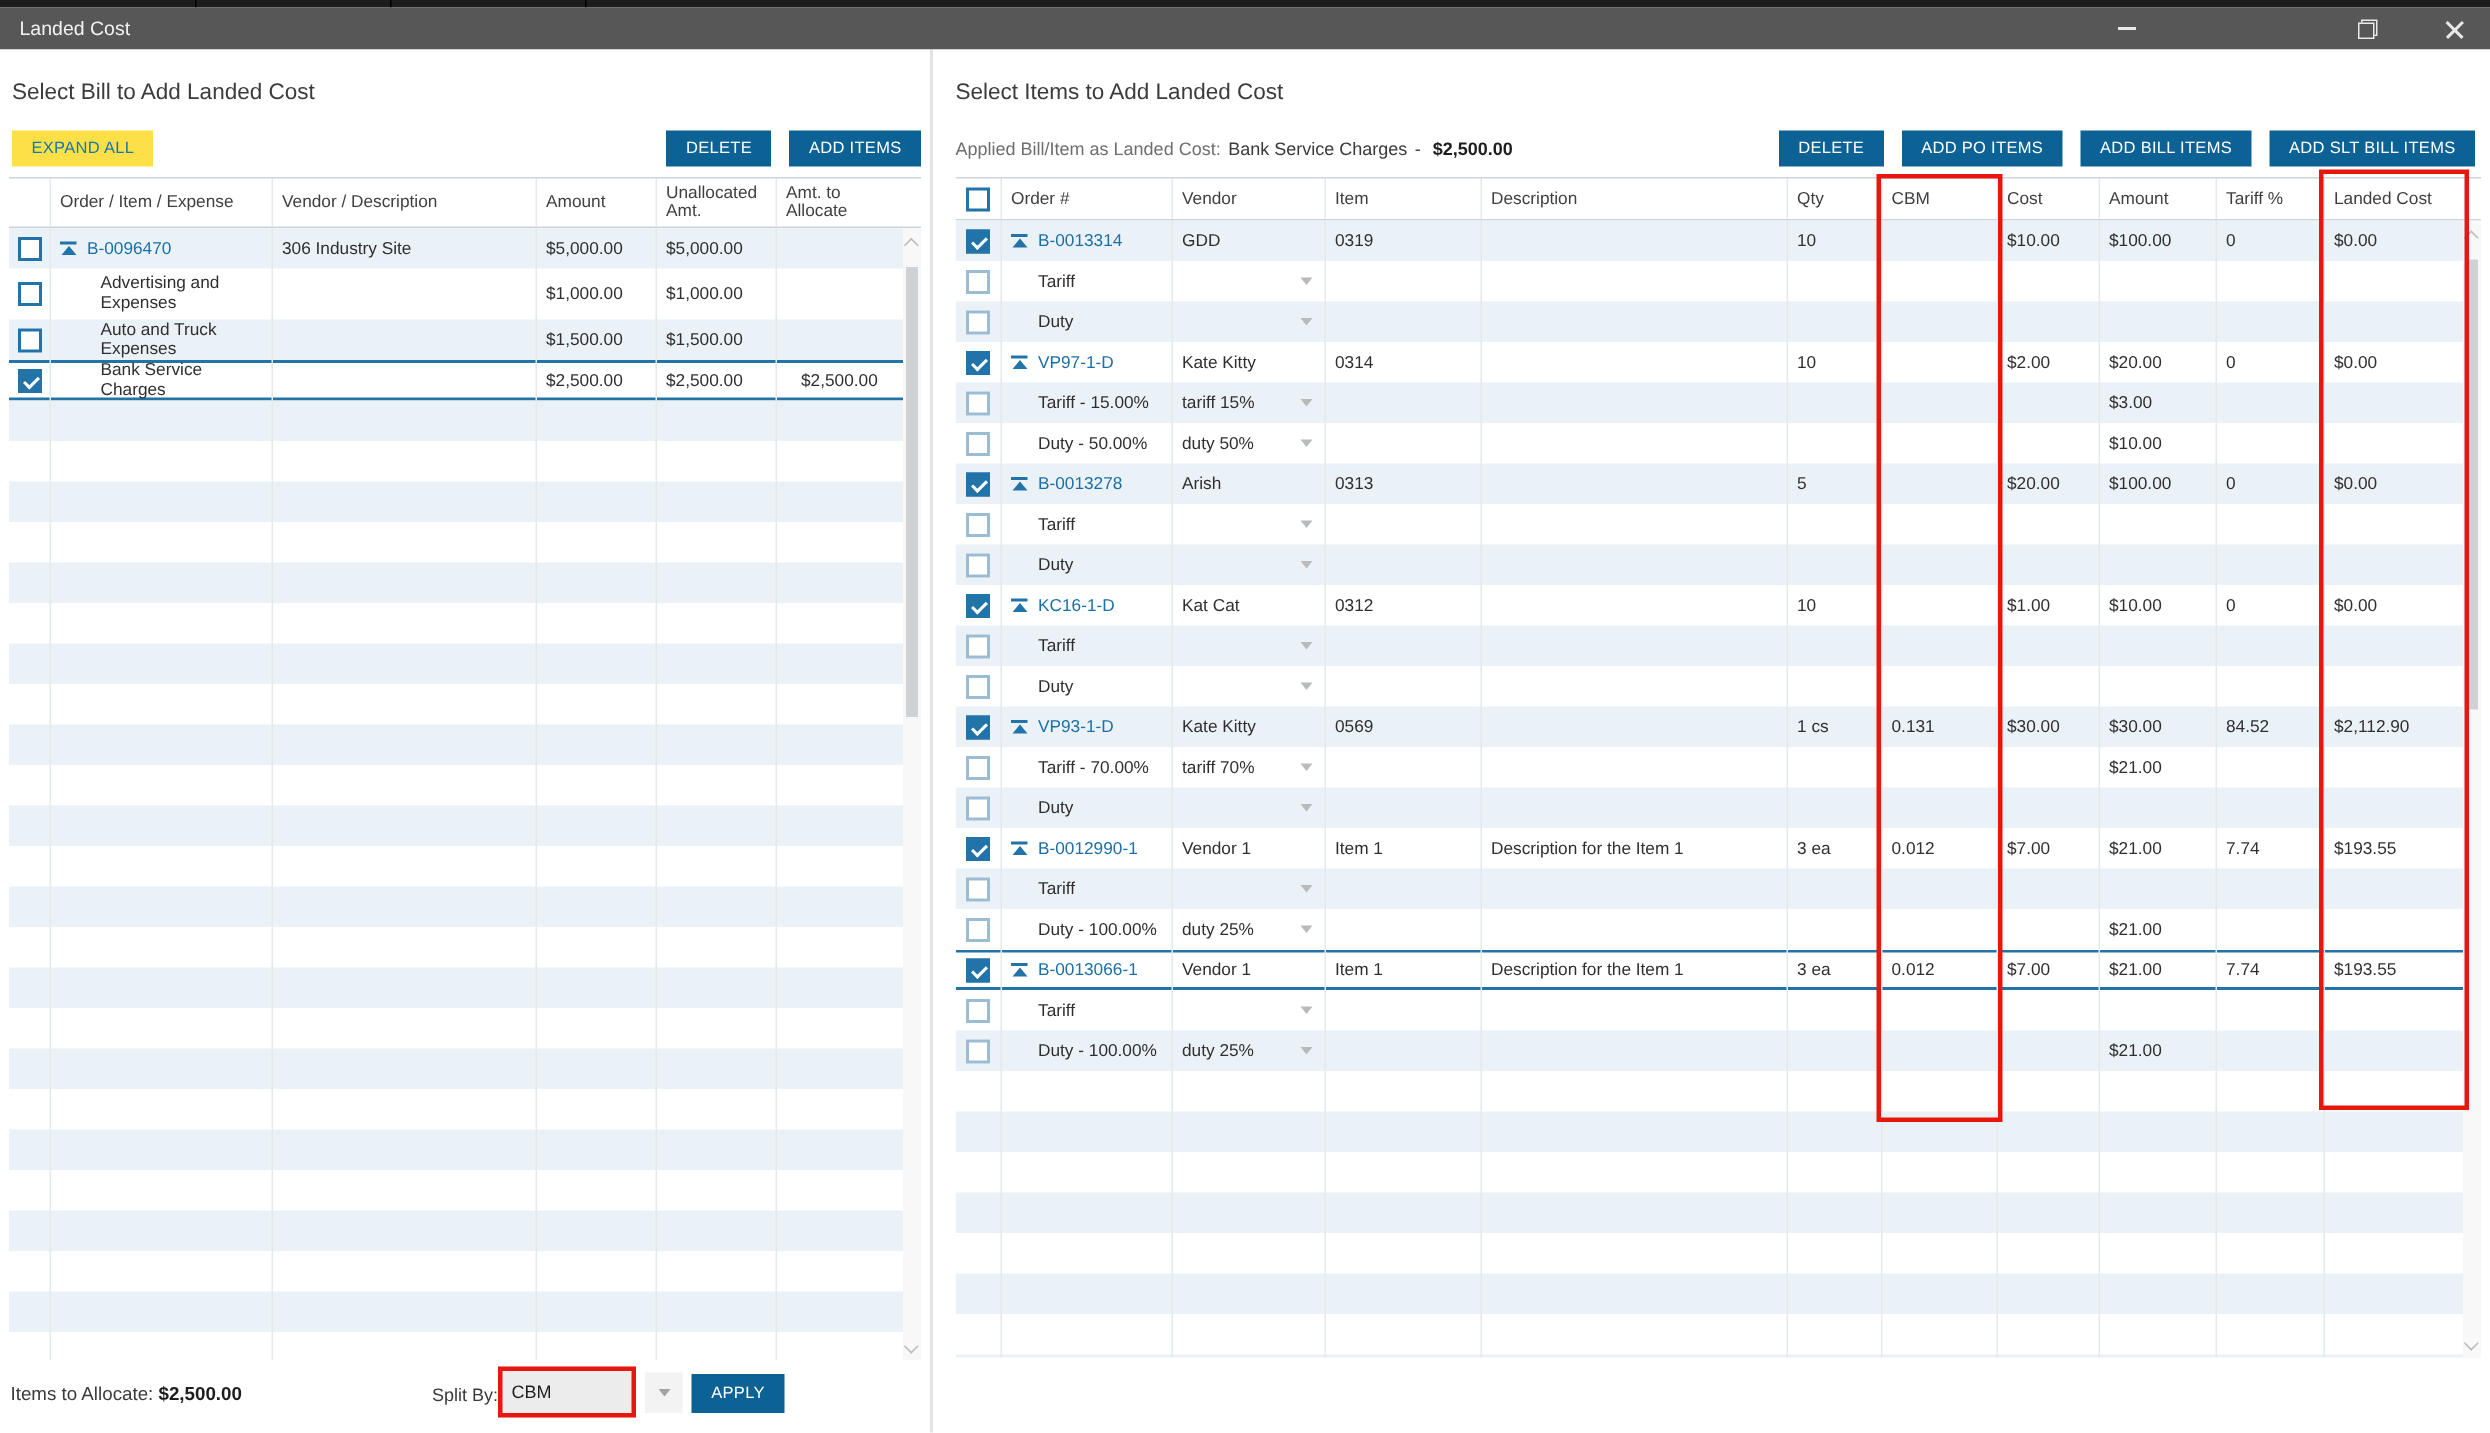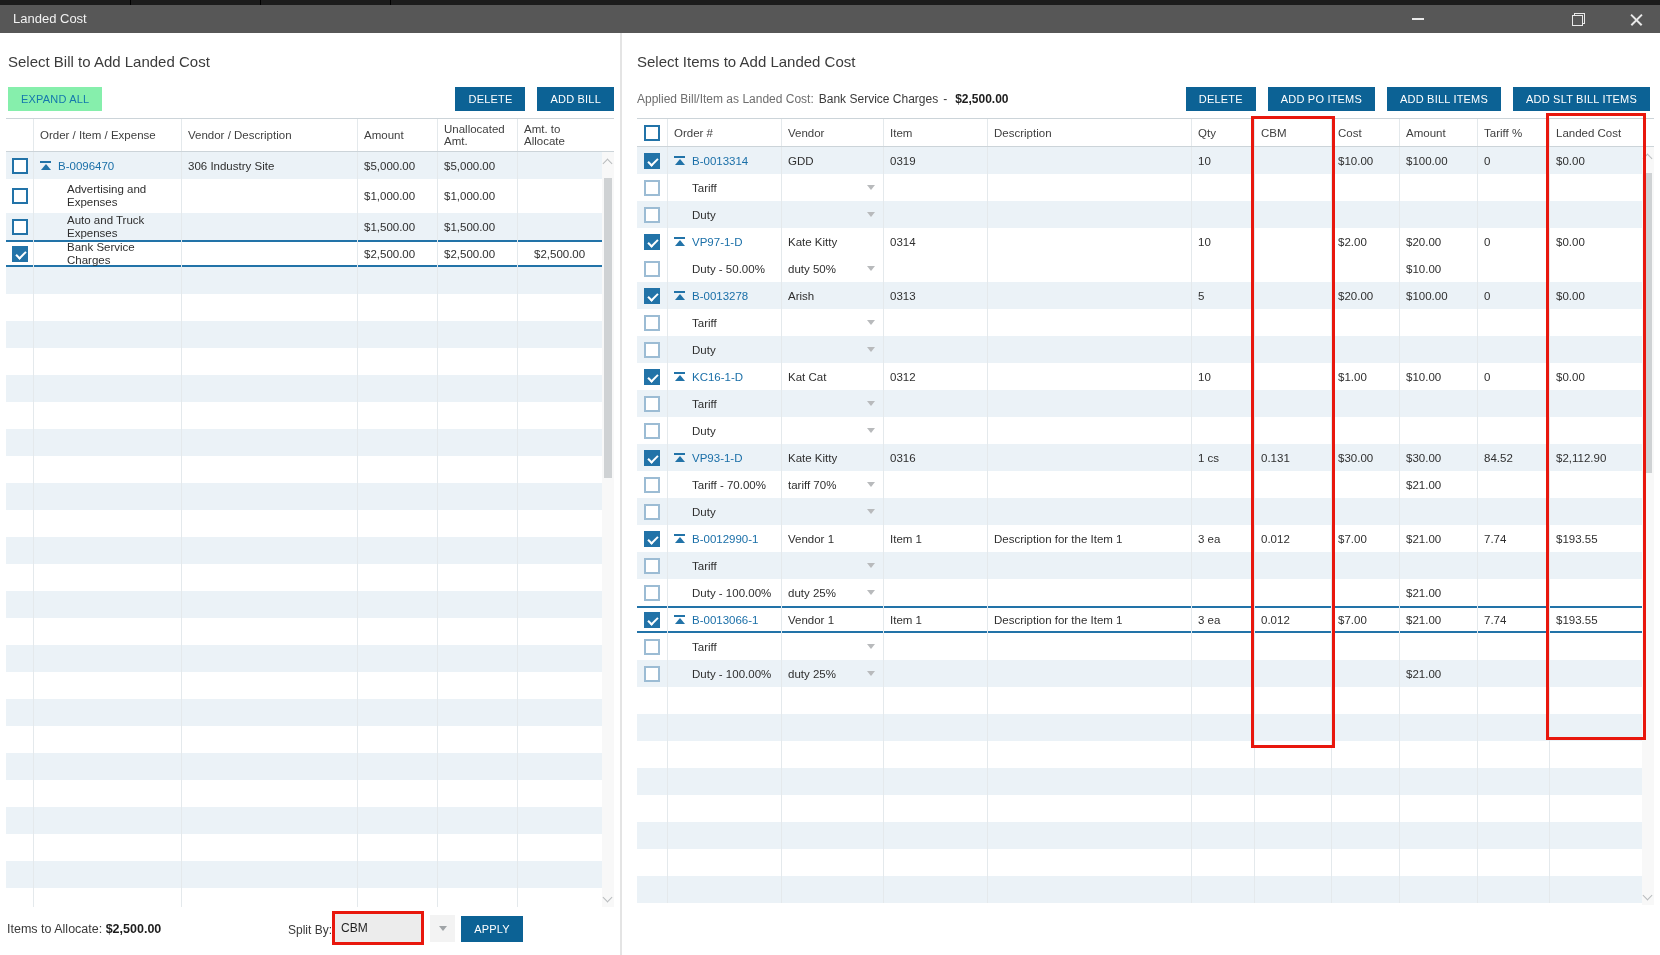--- a/index.html
+++ b/index.html
@@ -29,21 +29,21 @@
   .panel-heading { position:absolute; top:20px; font-size:15px; color:#3b3b3b; }
   .left-panel  .panel-heading { left:8px; }
   .right-panel .panel-heading { left:15px; }
 
   .toolbar { position:absolute; top:53px; height:25px; display:flex; align-items:center; }
   .left-panel  .toolbar { left:8px; right:6px; }
   .right-panel .toolbar { left:15px; right:10px; }
   .toolbar .spacer { flex:1; }
   .btn { height:24px; display:inline-flex; align-items:center; justify-content:center; font-size:11px; padding:0 13px; white-space:nowrap; letter-spacing:.2px; cursor:default; }
   .btn.blue  { background:#0c6295; color:#fff; }
-  .btn.light { background:#86efac; color:#1578ad; }
+  .btn.light { background:#fde047; color:#1578ad; }
   .btn + .btn { margin-left:12px; }
 
   .applied-line { display:flex; align-items:center; font-size:12px; white-space:nowrap; }
   .applied-line .lbl { color:#6e6e6e; margin-right:5px; }
   .applied-line .bill { color:#3a3a3a; margin-right:5px; }
   .applied-line .sep { color:#3a3a3a; margin-right:8px; }
   .applied-line .amt { color:#1d1d1d; font-weight:bold; }
 
   
   .tablewrap { position:absolute; top:85px; overflow:hidden; background:#fff; }
@@ -126,21 +126,21 @@
       <span class="ic-cls"></span>
     </span>
 </div>
 
 <div class="left-panel">
   <div class="panel-heading">Select Bill to Add Landed Cost</div>
   <div class="toolbar">
     <span class="btn light">EXPAND ALL</span>
     <span class="spacer"></span>
     <span class="btn blue">DELETE</span>
-    <span class="btn blue">ADD BILL</span>
+    <span class="btn blue">ADD ITEMS</span>
   </div>
   <div class="tablewrap" id="left-table">
       <div class="trow thead tallhead">
         <div class="tcell wrap" style="width: 28px;"></div>
         <div class="tcell wrap" style="width: 148px;">Order / Item / Expense</div>
         <div class="tcell wrap" style="width: 176px;">Vendor / Description</div>
         <div class="tcell wrap" style="width: 80px;">Amount</div>
         <div class="tcell wrap" style="width: 80px;">Unallocated Amt.</div>
         <div class="tcell wrap" style="width: 84px; border-right: none;">Amt. to Allocate</div>
       </div>
@@ -517,20 +517,42 @@
         <div class="tcell" style="width: 102px;">Kate Kitty</div>
         <div class="tcell" style="width: 104px;">0314</div>
         <div class="tcell" style="width: 204px;"></div>
         <div class="tcell" style="width: 63px;">10</div>
         <div class="tcell" style="width: 77px;"></div>
         <div class="tcell" style="width: 68px;">$2.00</div>
         <div class="tcell" style="width: 78px;">$20.00</div>
         <div class="tcell" style="width: 72px;">0</div>
         <div class="tcell" style="width: 90px; border-right: none;">$0.00</div>
       </div>
+      <div class="trow shade">
+        <div class="tcell" style="width: 31px;">
+          <span class="cb lt"></span>
+        </div>
+        <div class="tcell" style="width: 114px;">
+          <span class="sublabel">Tariff - 15.00%</span>
+        </div>
+        <div class="tcell" style="width: 102px;">
+          <span class="ddwrap">
+            <span>tariff 15%</span>
+            <span class="ddtri"></span>
+          </span>
+        </div>
+        <div class="tcell" style="width: 104px;"></div>
+        <div class="tcell" style="width: 204px;"></div>
+        <div class="tcell" style="width: 63px;"></div>
+        <div class="tcell" style="width: 77px;"></div>
+        <div class="tcell" style="width: 68px;"></div>
+        <div class="tcell" style="width: 78px;">$3.00</div>
+        <div class="tcell" style="width: 72px;"></div>
+        <div class="tcell" style="width: 90px; border-right: none;"></div>
+      </div>
       <div class="trow">
         <div class="tcell" style="width: 31px;">
           <span class="cb lt"></span>
         </div>
         <div class="tcell" style="width: 114px;">
           <span class="sublabel">Duty - 50.00%</span>
         </div>
         <div class="tcell" style="width: 102px;">
           <span class="ddwrap">
             <span>duty 50%</span>
@@ -681,21 +703,21 @@
           <span class="cb on"></span>
         </div>
         <div class="tcell" style="width: 114px;">
           <span class="colicon">
             <span class="bar"></span>
             <span class="tri"></span>
           </span>
           <a class="cell-link">VP93-1-D</a>
         </div>
         <div class="tcell" style="width: 102px;">Kate Kitty</div>
-        <div class="tcell" style="width: 104px;">0316</div>
+        <div class="tcell" style="width: 104px;">0569</div>
         <div class="tcell" style="width: 204px;"></div>
         <div class="tcell" style="width: 63px;">1 cs</div>
         <div class="tcell" style="width: 77px;">0.131</div>
         <div class="tcell" style="width: 68px;">$30.00</div>
         <div class="tcell" style="width: 78px;">$30.00</div>
         <div class="tcell" style="width: 72px;">84.52</div>
         <div class="tcell" style="width: 90px; border-right: none;">$2,112.90</div>
       </div>
       <div class="trow">
         <div class="tcell" style="width: 31px;">

